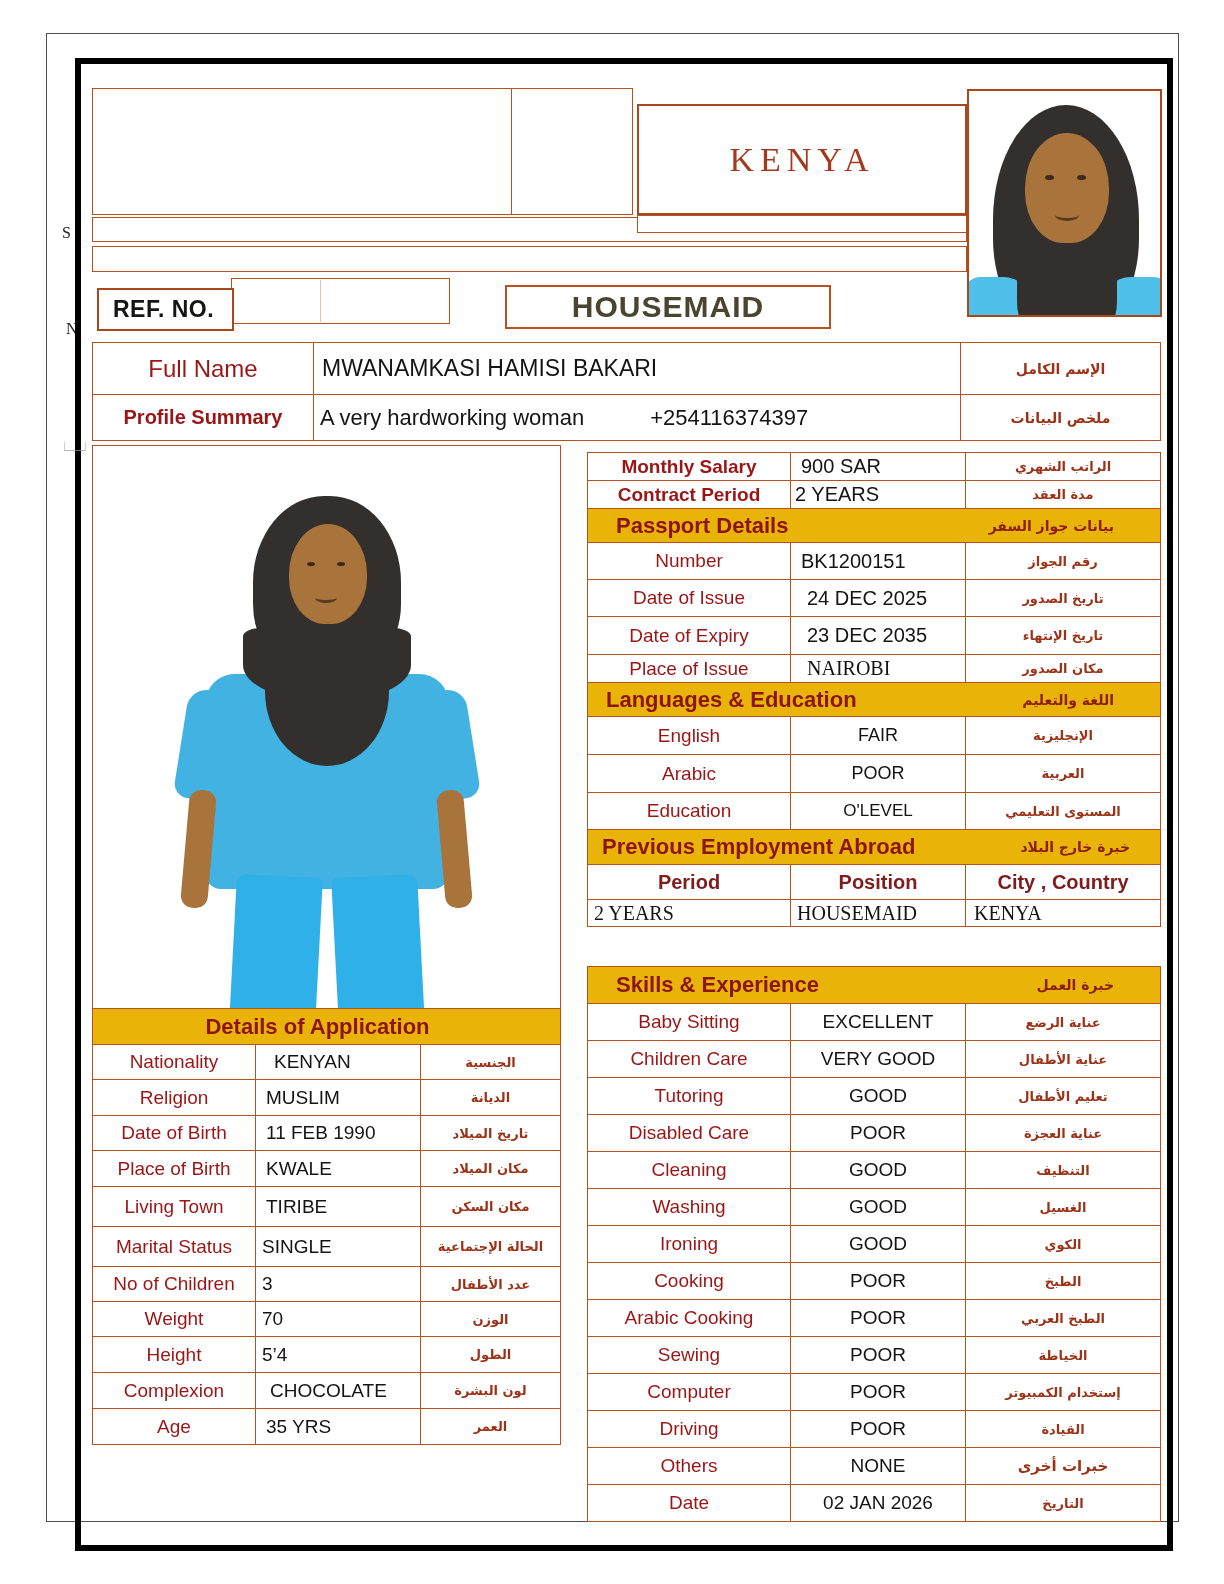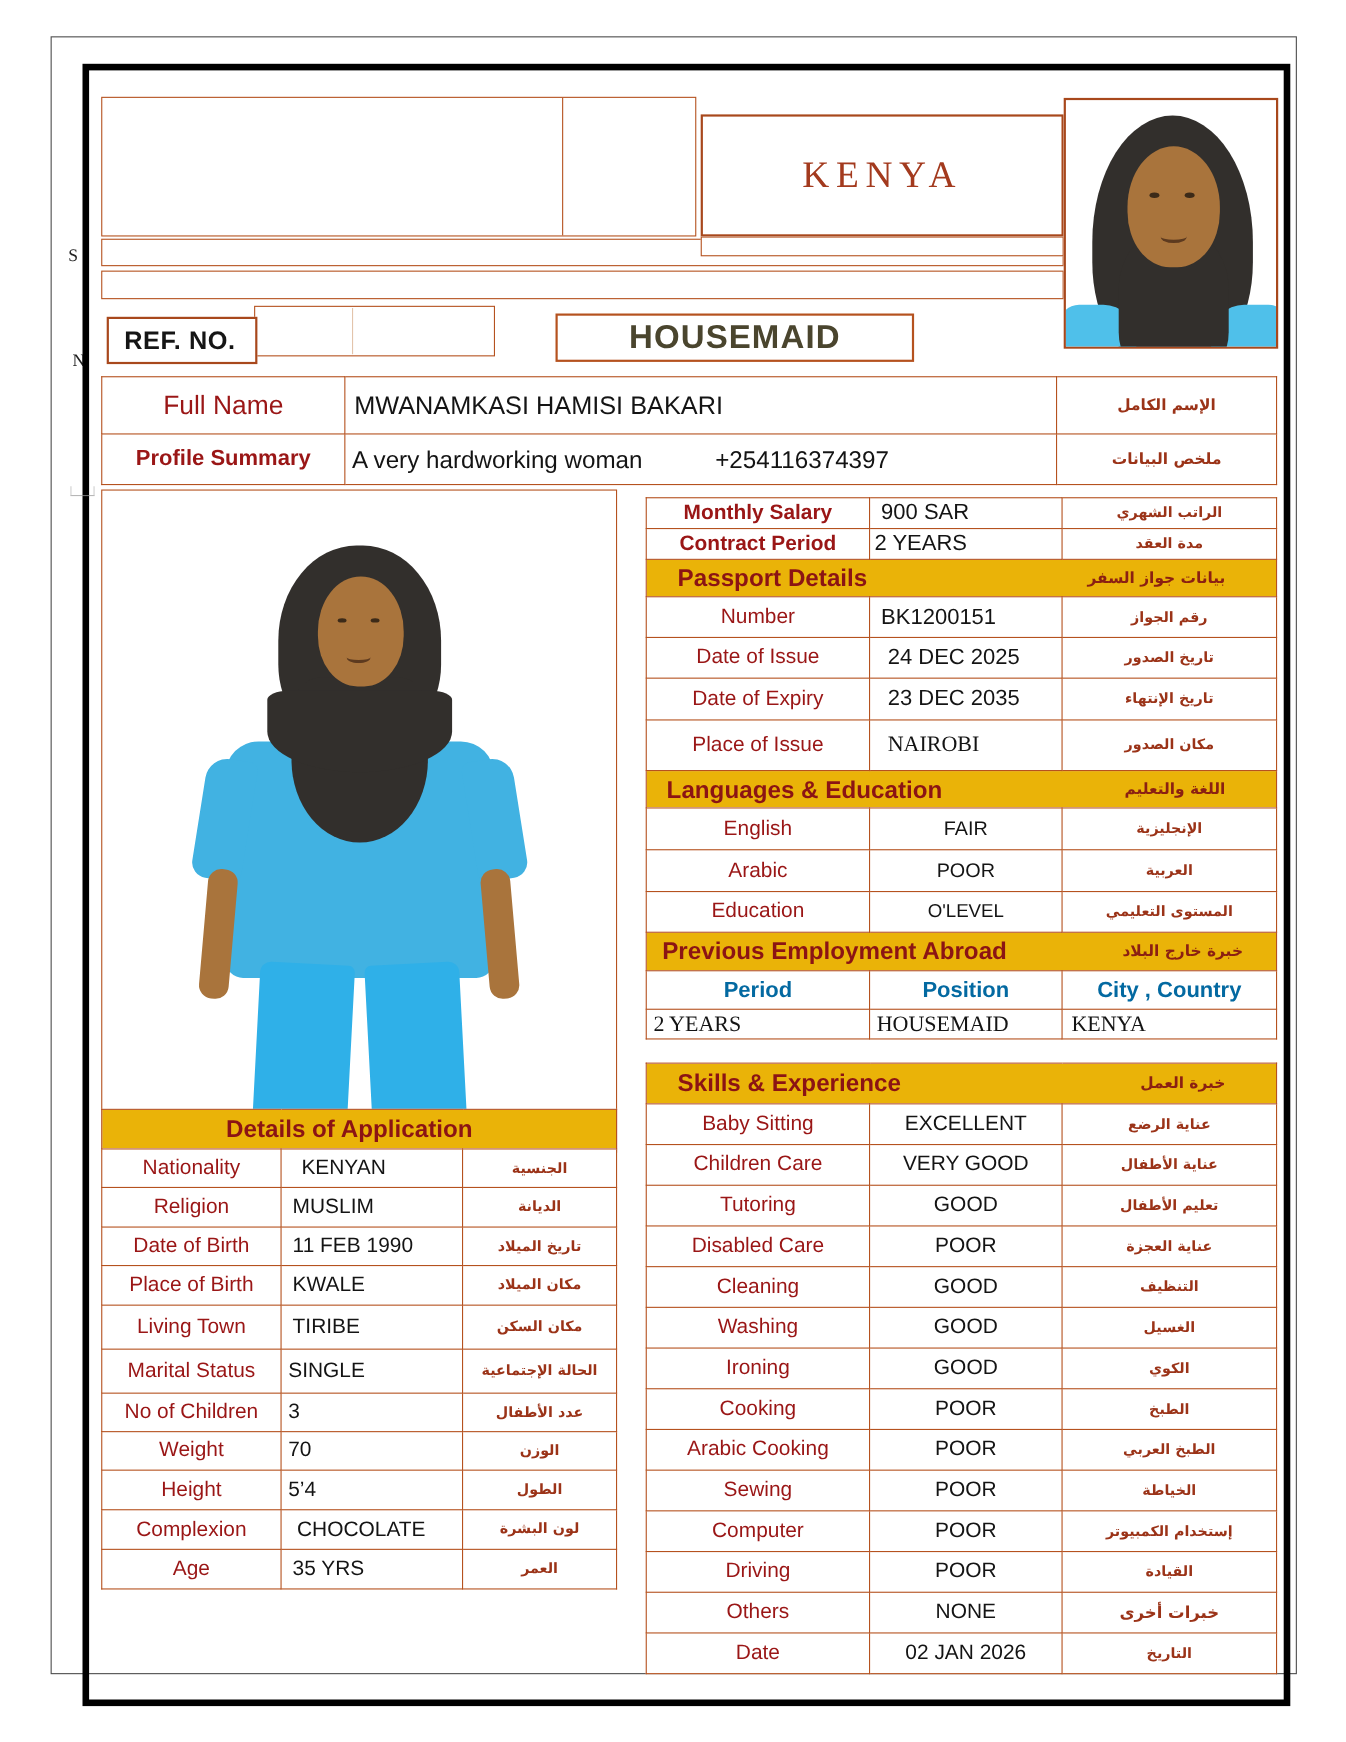--- a/index.html
+++ b/index.html
@@ -49,21 +49,21 @@
   .lbl{color:#9a1616;font-size:19px;text-align:center;}
   .lbl.bold{font-weight:bold;}
   .val{font-size:20px;color:#141414;padding-left:10px;}
   .val.center{text-align:center;padding-left:0;font-size:19px;}
   .val.serif{font-family:"Liberation Serif",serif;}
   .ar{direction:rtl;text-align:center;font-family:"DejaVu Sans",sans-serif;font-size:13px;font-weight:bold;color:#9b3318;}
   .sec-hdr{background:#eab308;}
   .sec-hdr .wrap{display:flex;align-items:center;justify-content:space-between;padding:0 46px 0 28px;}
   .sec-hdr .en{color:#8b1414;font-size:22px;font-weight:bold;}
   .sec-hdr .ara{direction:rtl;font-family:"DejaVu Sans",sans-serif;font-size:14px;font-weight:bold;color:#8b2012;}
-  .colhdr{color:#0369a1;font-size:20px;font-weight:bold;text-align:center;}
+  .colhdr{color:#7f1d1d;font-size:20px;font-weight:bold;text-align:center;}
 
   .identity-tbl{left:92px;top:342px;z-index:6;}
   .identity-tbl .name-lbl{font-size:24px;}
   .identity-tbl .name-val{font-size:23px;padding-left:8px;}
   .identity-tbl .ar{font-size:14px;}
   .phone{margin-left:66px;}
 
   .right-tbl-1{left:587px;top:452px;z-index:6;}
   .right-tbl-2{left:587px;top:966px;z-index:6;}
   .app-tbl{left:92px;top:1008px;z-index:6;}
@@ -187,21 +187,21 @@
   <tr style="height:37px">
     <td class="lbl">Date of Issue</td>
     <td class="val" style="padding-left:16px">24 DEC 2025</td>
     <td class="ar">تاريخ الصدور</td>
   </tr>
   <tr style="height:38px">
     <td class="lbl">Date of Expiry</td>
     <td class="val" style="padding-left:16px">23 DEC 2035</td>
     <td class="ar">تاريخ الإنتهاء</td>
   </tr>
-  <tr style="height:46px">
+  <tr style="height:28px">
     <td class="lbl">Place of Issue</td>
     <td class="val serif" style="padding-left:16px">NAIROBI</td>
     <td class="ar">مكان الصدور</td>
   </tr>
   <tr style="height:34px">
     <td class="sec-hdr" colspan="3">
           <div class="wrap" style="padding-left:18px">
       <span class="en">Languages &amp; Education</span>
       <span class="ara">اللغة والتعليم</span>
     </div>

